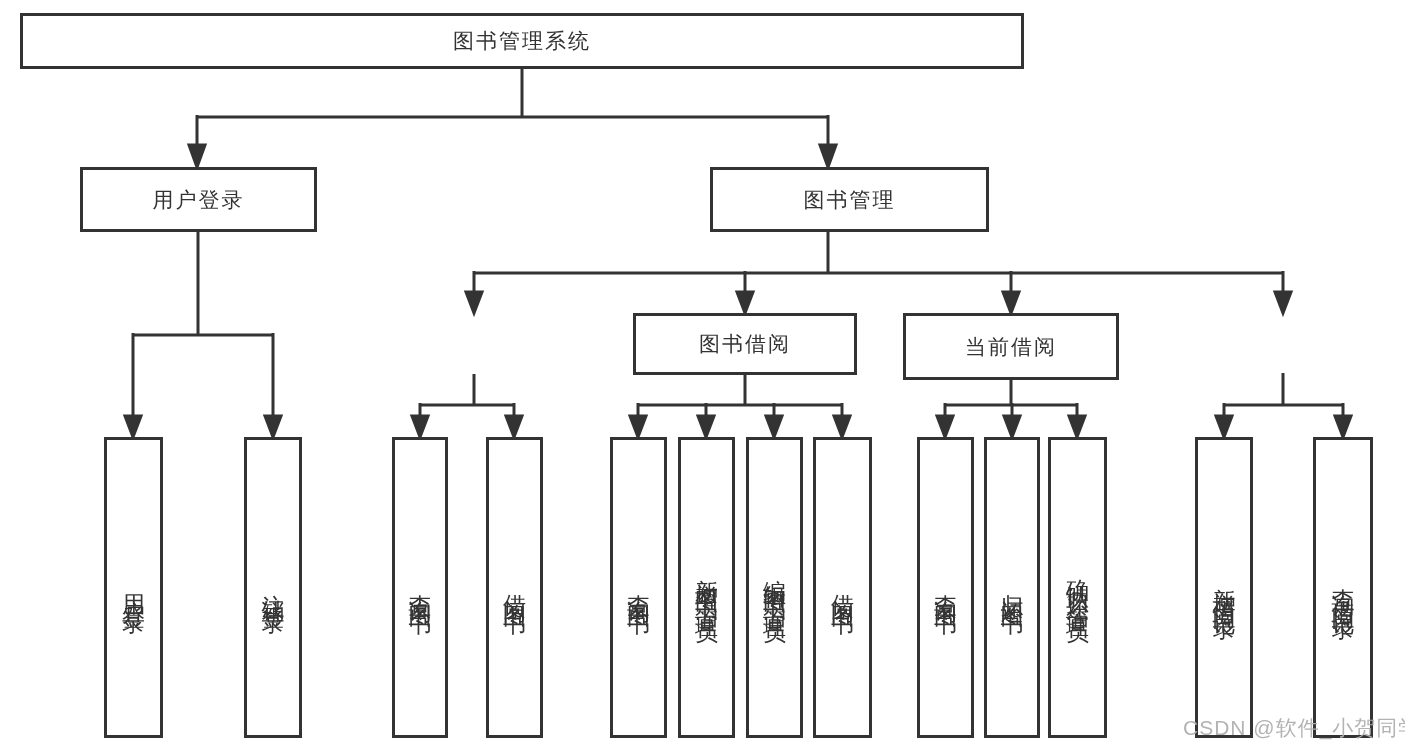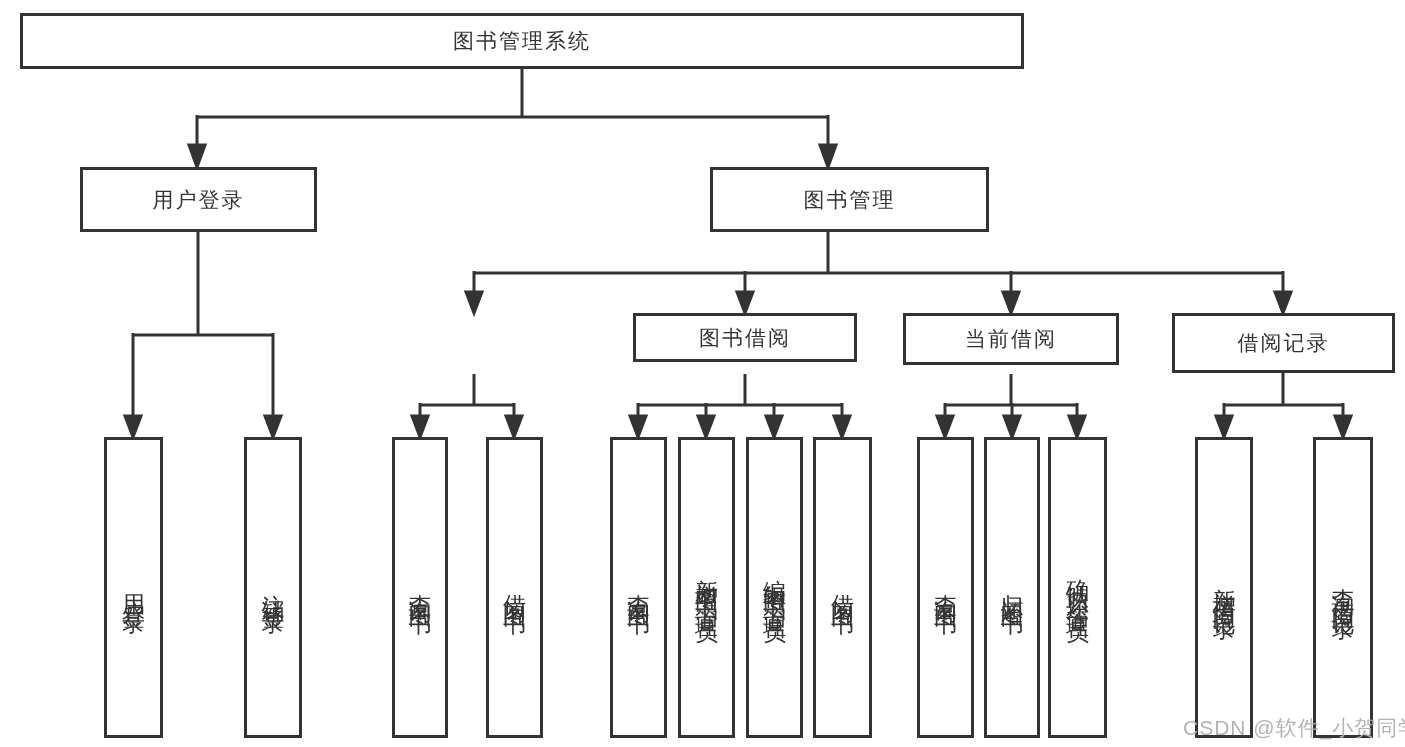--- a/index.html
+++ b/index.html
@@ -99,28 +99,25 @@
     <span>图书管理系统</span>
   </div>
 
   <div class="node" style="left:80px;top:167px;width:237px;height:65px;">
     <span>用户登录</span>
   </div>
   <div class="node" style="left:710px;top:167px;width:279px;height:65px;">
     <span>图书管理</span>
   </div>
 
-  <div class="node" style="left:633px;top:313px;width:224px;height:49px;">
+  <div class="node" style="left:633px;top:313px;width:224px;height:62px;">
     <span>图书借阅</span>
   </div>
-  <div class="node" style="left:903px;top:313px;width:216px;height:52px;">
+  <div class="node" style="left:903px;top:313px;width:216px;height:67px;">
     <span>当前借阅</span>
-  </div>
-  <div class="node" style="left:1172px;top:313px;width:223px;height:60px;">
-    <span>借阅记录</span>
   </div>
 
   <div class="leaf" style="left:104px;top:437px;width:59px;height:301px;">
     <span>用户登录</span>
   </div>
   <div class="leaf" style="left:244px;top:437px;width:58px;height:301px;">
     <span>注销登录</span>
   </div>
 
   <div class="leaf" style="left:392px;top:437px;width:56px;height:301px;">

